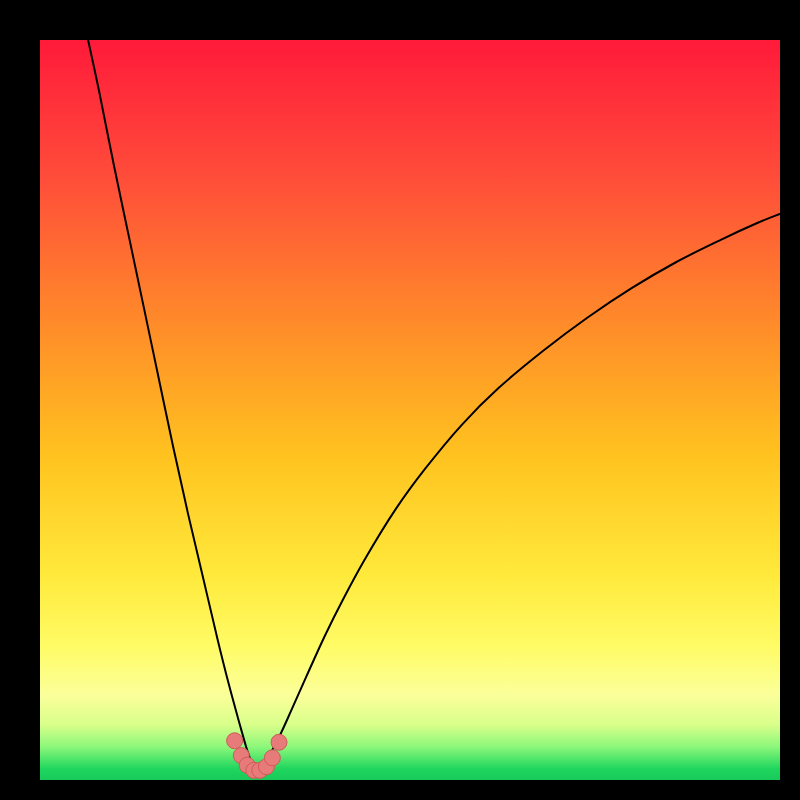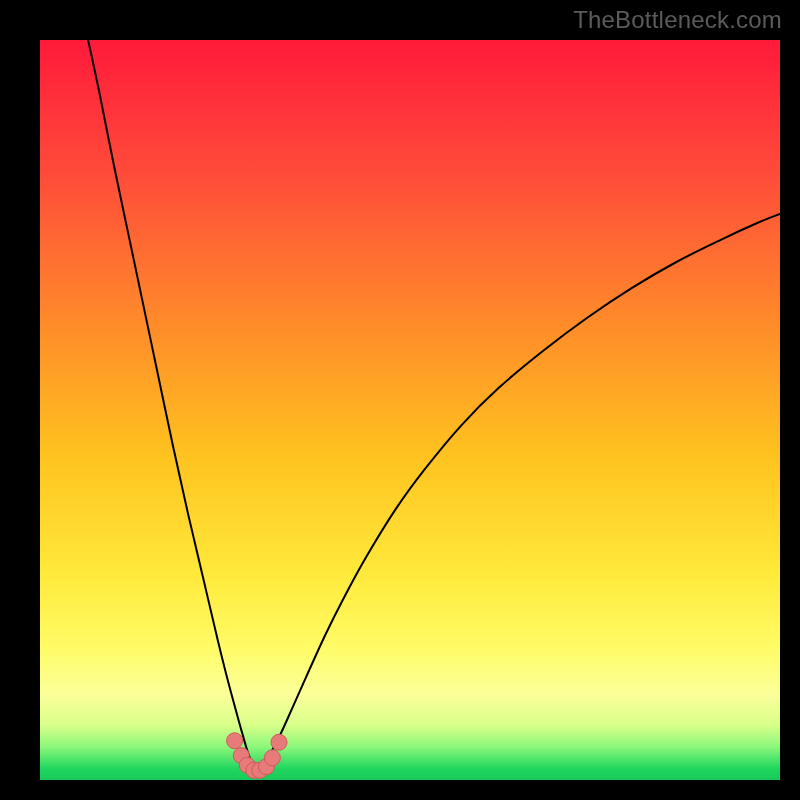--- a/index.html
+++ b/index.html
@@ -82,14 +82,13 @@
           <circle cx="201.28" cy="715.58" r="8" fill="#e77b7a" stroke="#cf5a59" stroke-width="1"></circle>
           <circle cx="207.20" cy="725.20" r="8" fill="#e77b7a" stroke="#cf5a59" stroke-width="1"></circle>
           <circle cx="213.86" cy="730.38" r="8" fill="#e77b7a" stroke="#cf5a59" stroke-width="1"></circle>
           <circle cx="219.78" cy="730.38" r="8" fill="#e77b7a" stroke="#cf5a59" stroke-width="1"></circle>
           <circle cx="226.44" cy="726.68" r="8" fill="#e77b7a" stroke="#cf5a59" stroke-width="1"></circle>
           <circle cx="232.36" cy="717.80" r="8" fill="#e77b7a" stroke="#cf5a59" stroke-width="1"></circle>
           <circle cx="239.02" cy="702.26" r="8" fill="#e77b7a" stroke="#cf5a59" stroke-width="1"></circle>
         </g>
     </svg>
   </div>
-  <div class="watermark">TheBottleneck.com</div>
 </div>
 
 </body></html>

